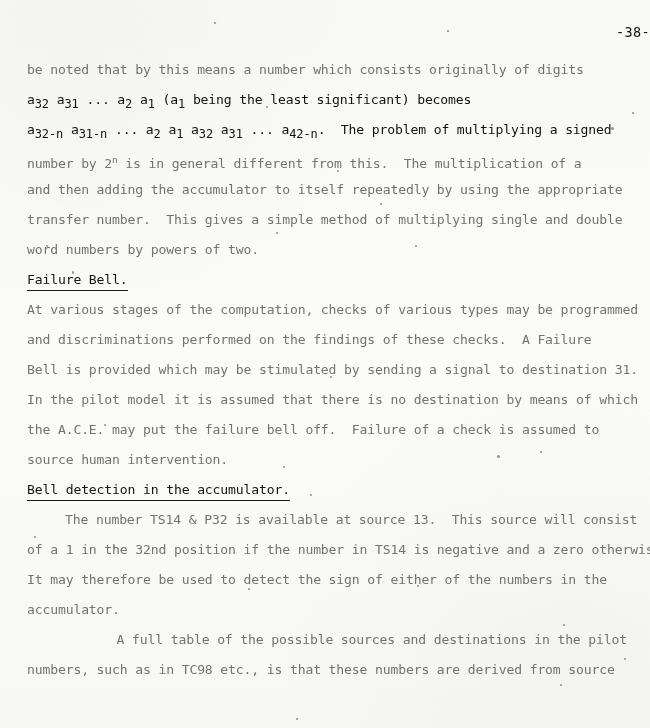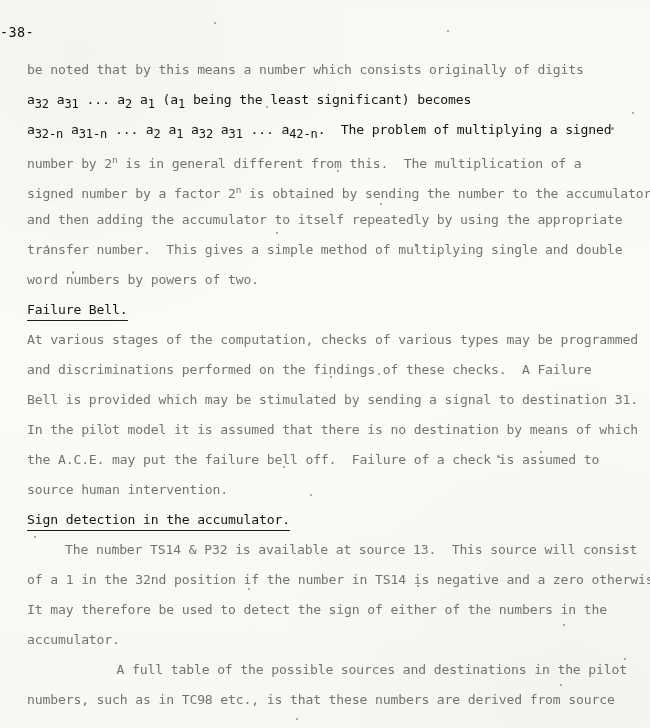--- a/index.html
+++ b/index.html
@@ -42,21 +42,21 @@
     opacity: .5;
     z-index: 2;
   }
 
   
   .page-folio {
     position: absolute;
     top: 24px;
     left: 0;
     width: 650px;
-    text-align: left;
+    text-align: right;
     font-size: 13.5px;
     letter-spacing: .4px;
     z-index: 4;
   }
 
   
   .body-text {
     position: absolute;
     top: 55px;
     left: 27px;
@@ -146,36 +146,35 @@
   <div class="body-text">
 
     <div class="line">be noted that by this means a number which consists originally of digits</div>
 
     <div class="formula"><span>a<sub>32</sub> a<sub>31</sub> ... a<sub>2</sub> a<sub>1</sub> (a<sub>1</sub> being the least significant) becomes</span></div>
 
     <div class="formula"><span>a<sub>32-n</sub> a<sub>31-n</sub> ... a<sub>2</sub> a<sub>1</sub> a<sub>32</sub> a<sub>31</sub> ... a<sub>42-n</sub>.&nbsp; The problem of multiplying a signed</span></div>
 
     <div class="line"><span>number by 2</span><sup>n</sup><span> is in general different from this.  The multiplication of a</span></div>
 
-    <div class="line"><span>signed number by a factor 2</span><sup>n</sup><span> is obtained by sending the number to the accumulator</span></div>
 
     <div class="line">and then adding the accumulator to itself repeatedly by using the appropriate</div>
     <div class="line">transfer number.  This gives a simple method of multiplying single and double</div>
     <div class="line">word numbers by powers of two.</div>
 
     <div class="heading"><span class="u">Failure Bell.</span></div>
 
     <div class="line">At various stages of the computation, checks of various types may be programmed</div>
     <div class="line">and discriminations performed on the findings of these checks.  A Failure</div>
     <div class="line">Bell is provided which may be stimulated by sending a signal to destination 31.</div>
     <div class="line">In the pilot model it is assumed that there is no destination by means of which</div>
     <div class="line">the A.C.E. may put the failure bell off.  Failure of a check is assumed to</div>
     <div class="line">source human intervention.</div>
 
-    <div class="heading"><span class="u">Sign detection in the accumulator.</span></div>
+    <div class="heading"><span class="u">Bell detection in the accumulator.</span></div>
 
     <div class="line indent">The number TS14 &amp; P32 is available at source 13.  This source will consist</div>
     <div class="line">of a 1 in the 32nd position if the number in TS14 is negative and a zero otherwise.</div>
     <div class="line">It may therefore be used to detect the sign of either of the numbers in the</div>
     <div class="line">accumulator.</div>
 
     <div class="line indent">A full table of the possible sources and destinations in the pilot</div>
     <div class="line">numbers, such as in TC98 etc., is that these numbers are derived from source</div>
 
   </div>

